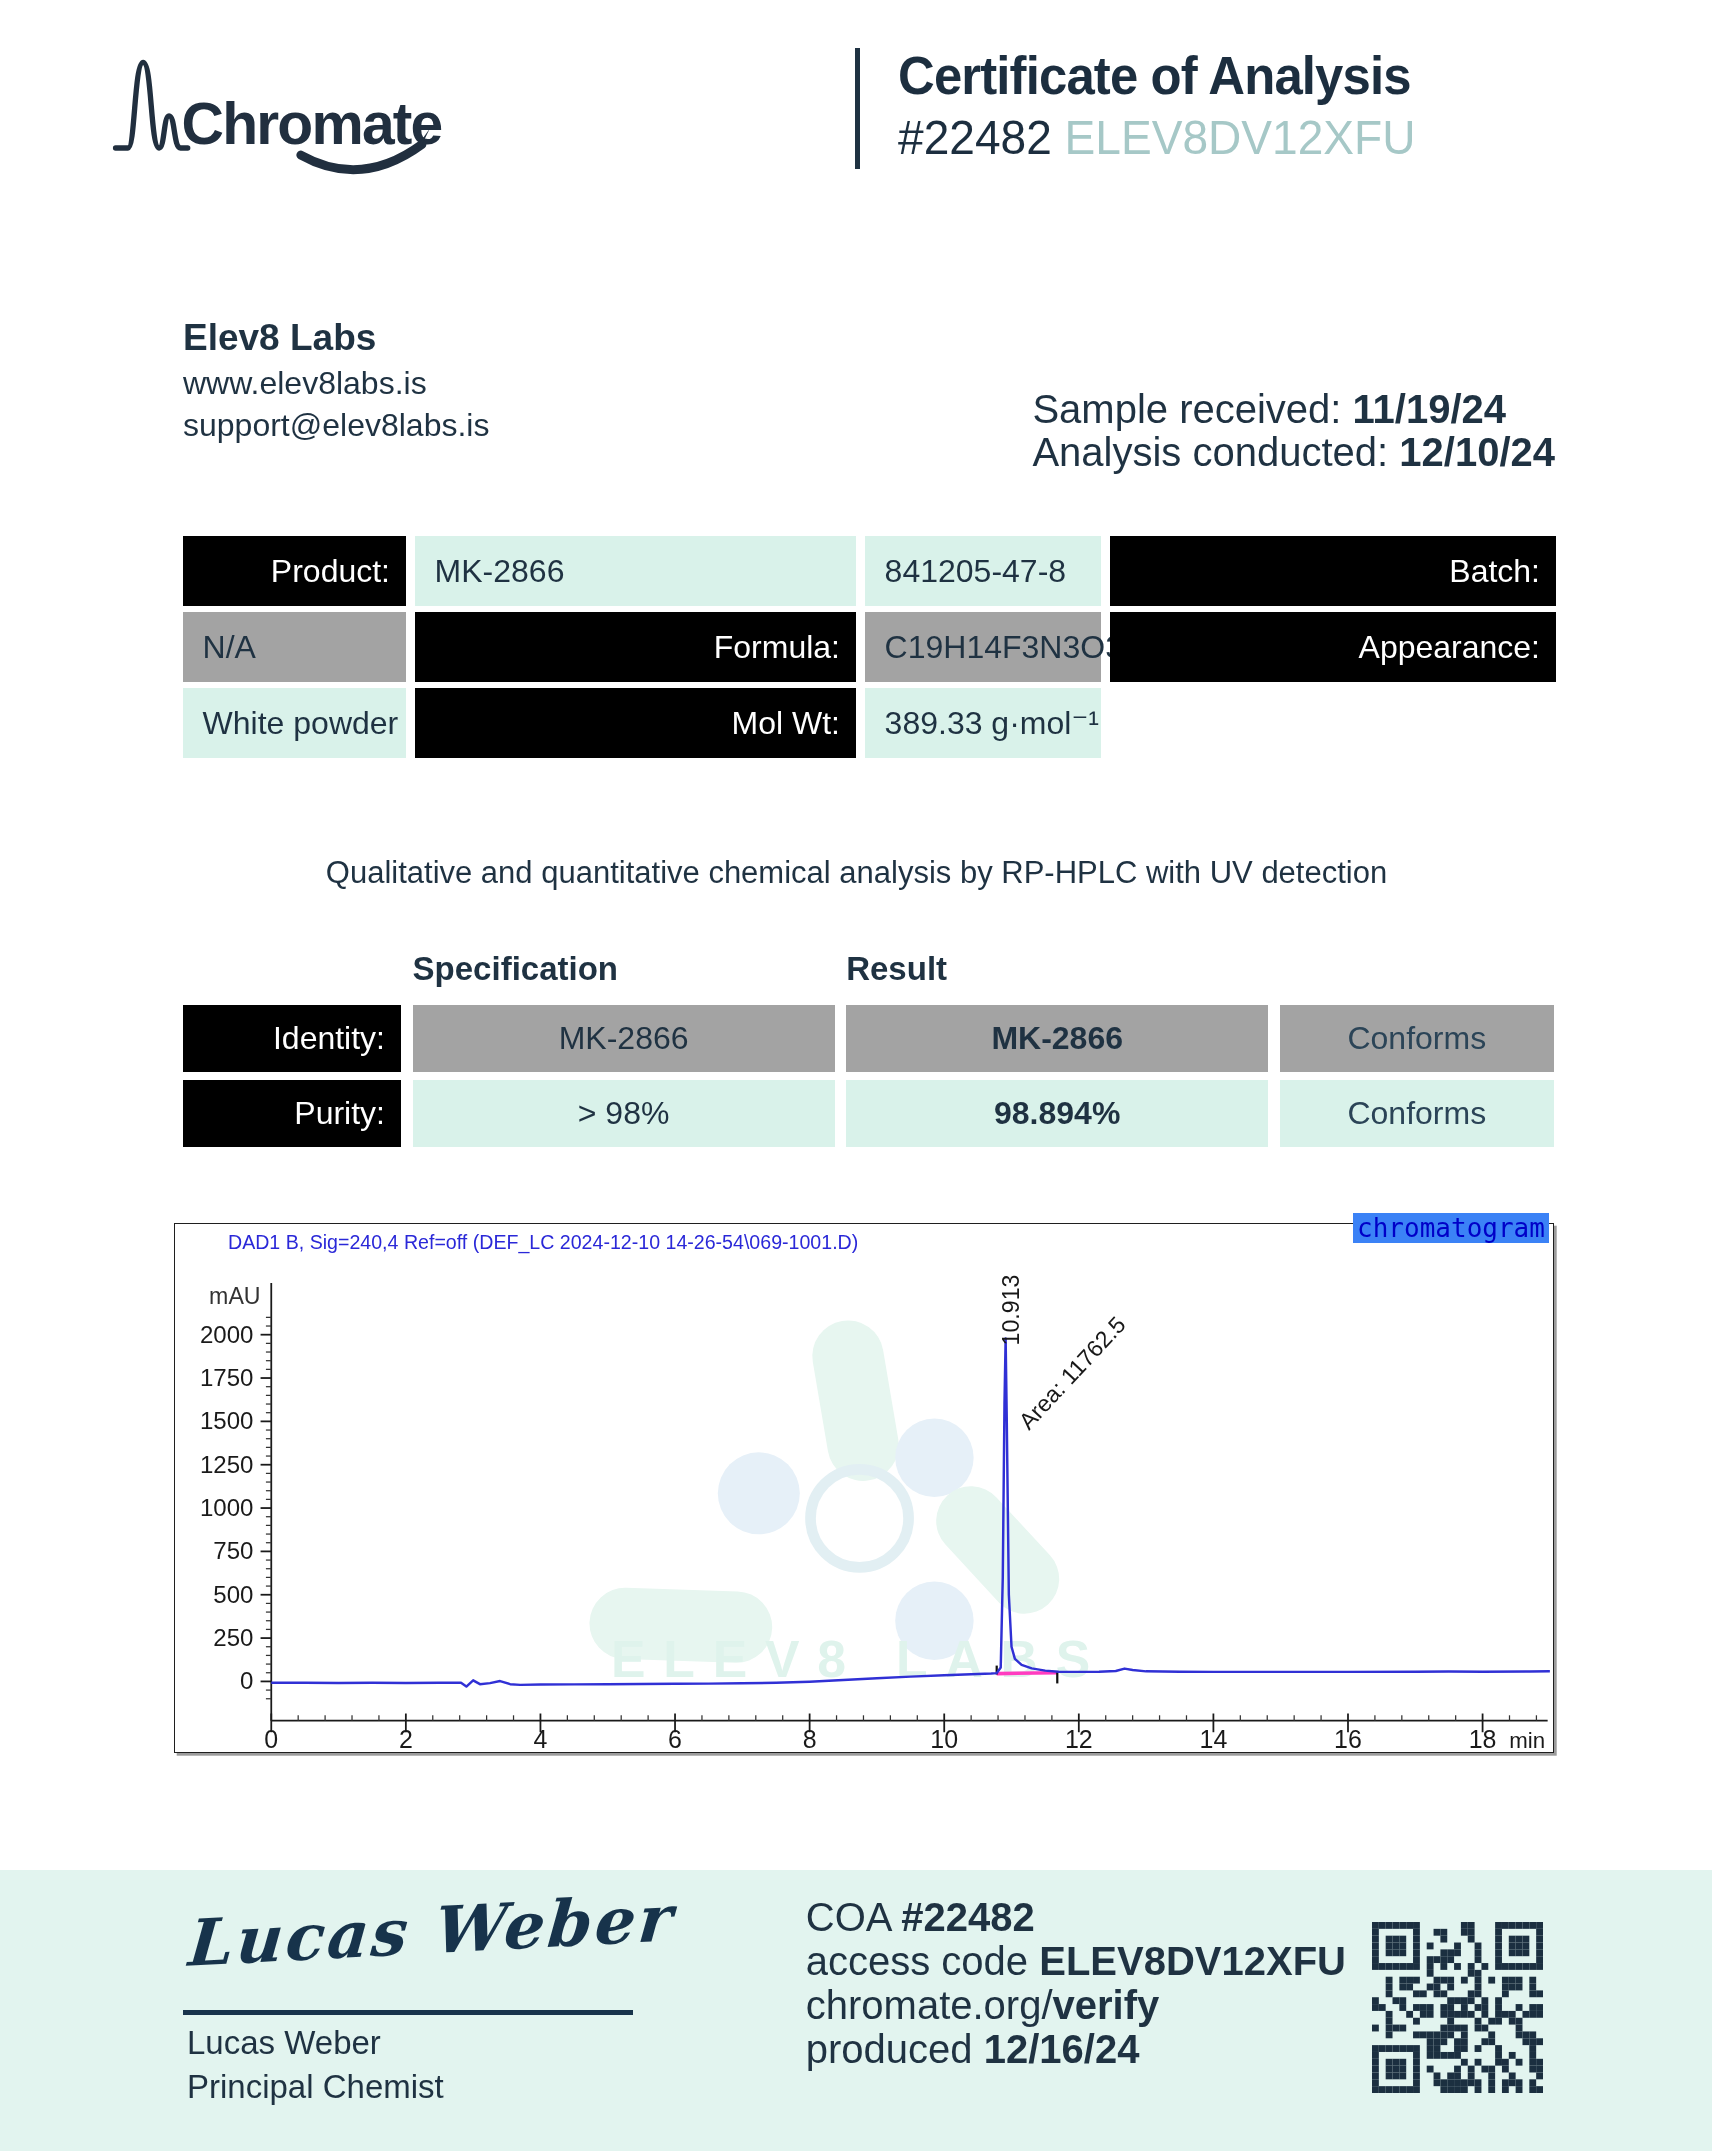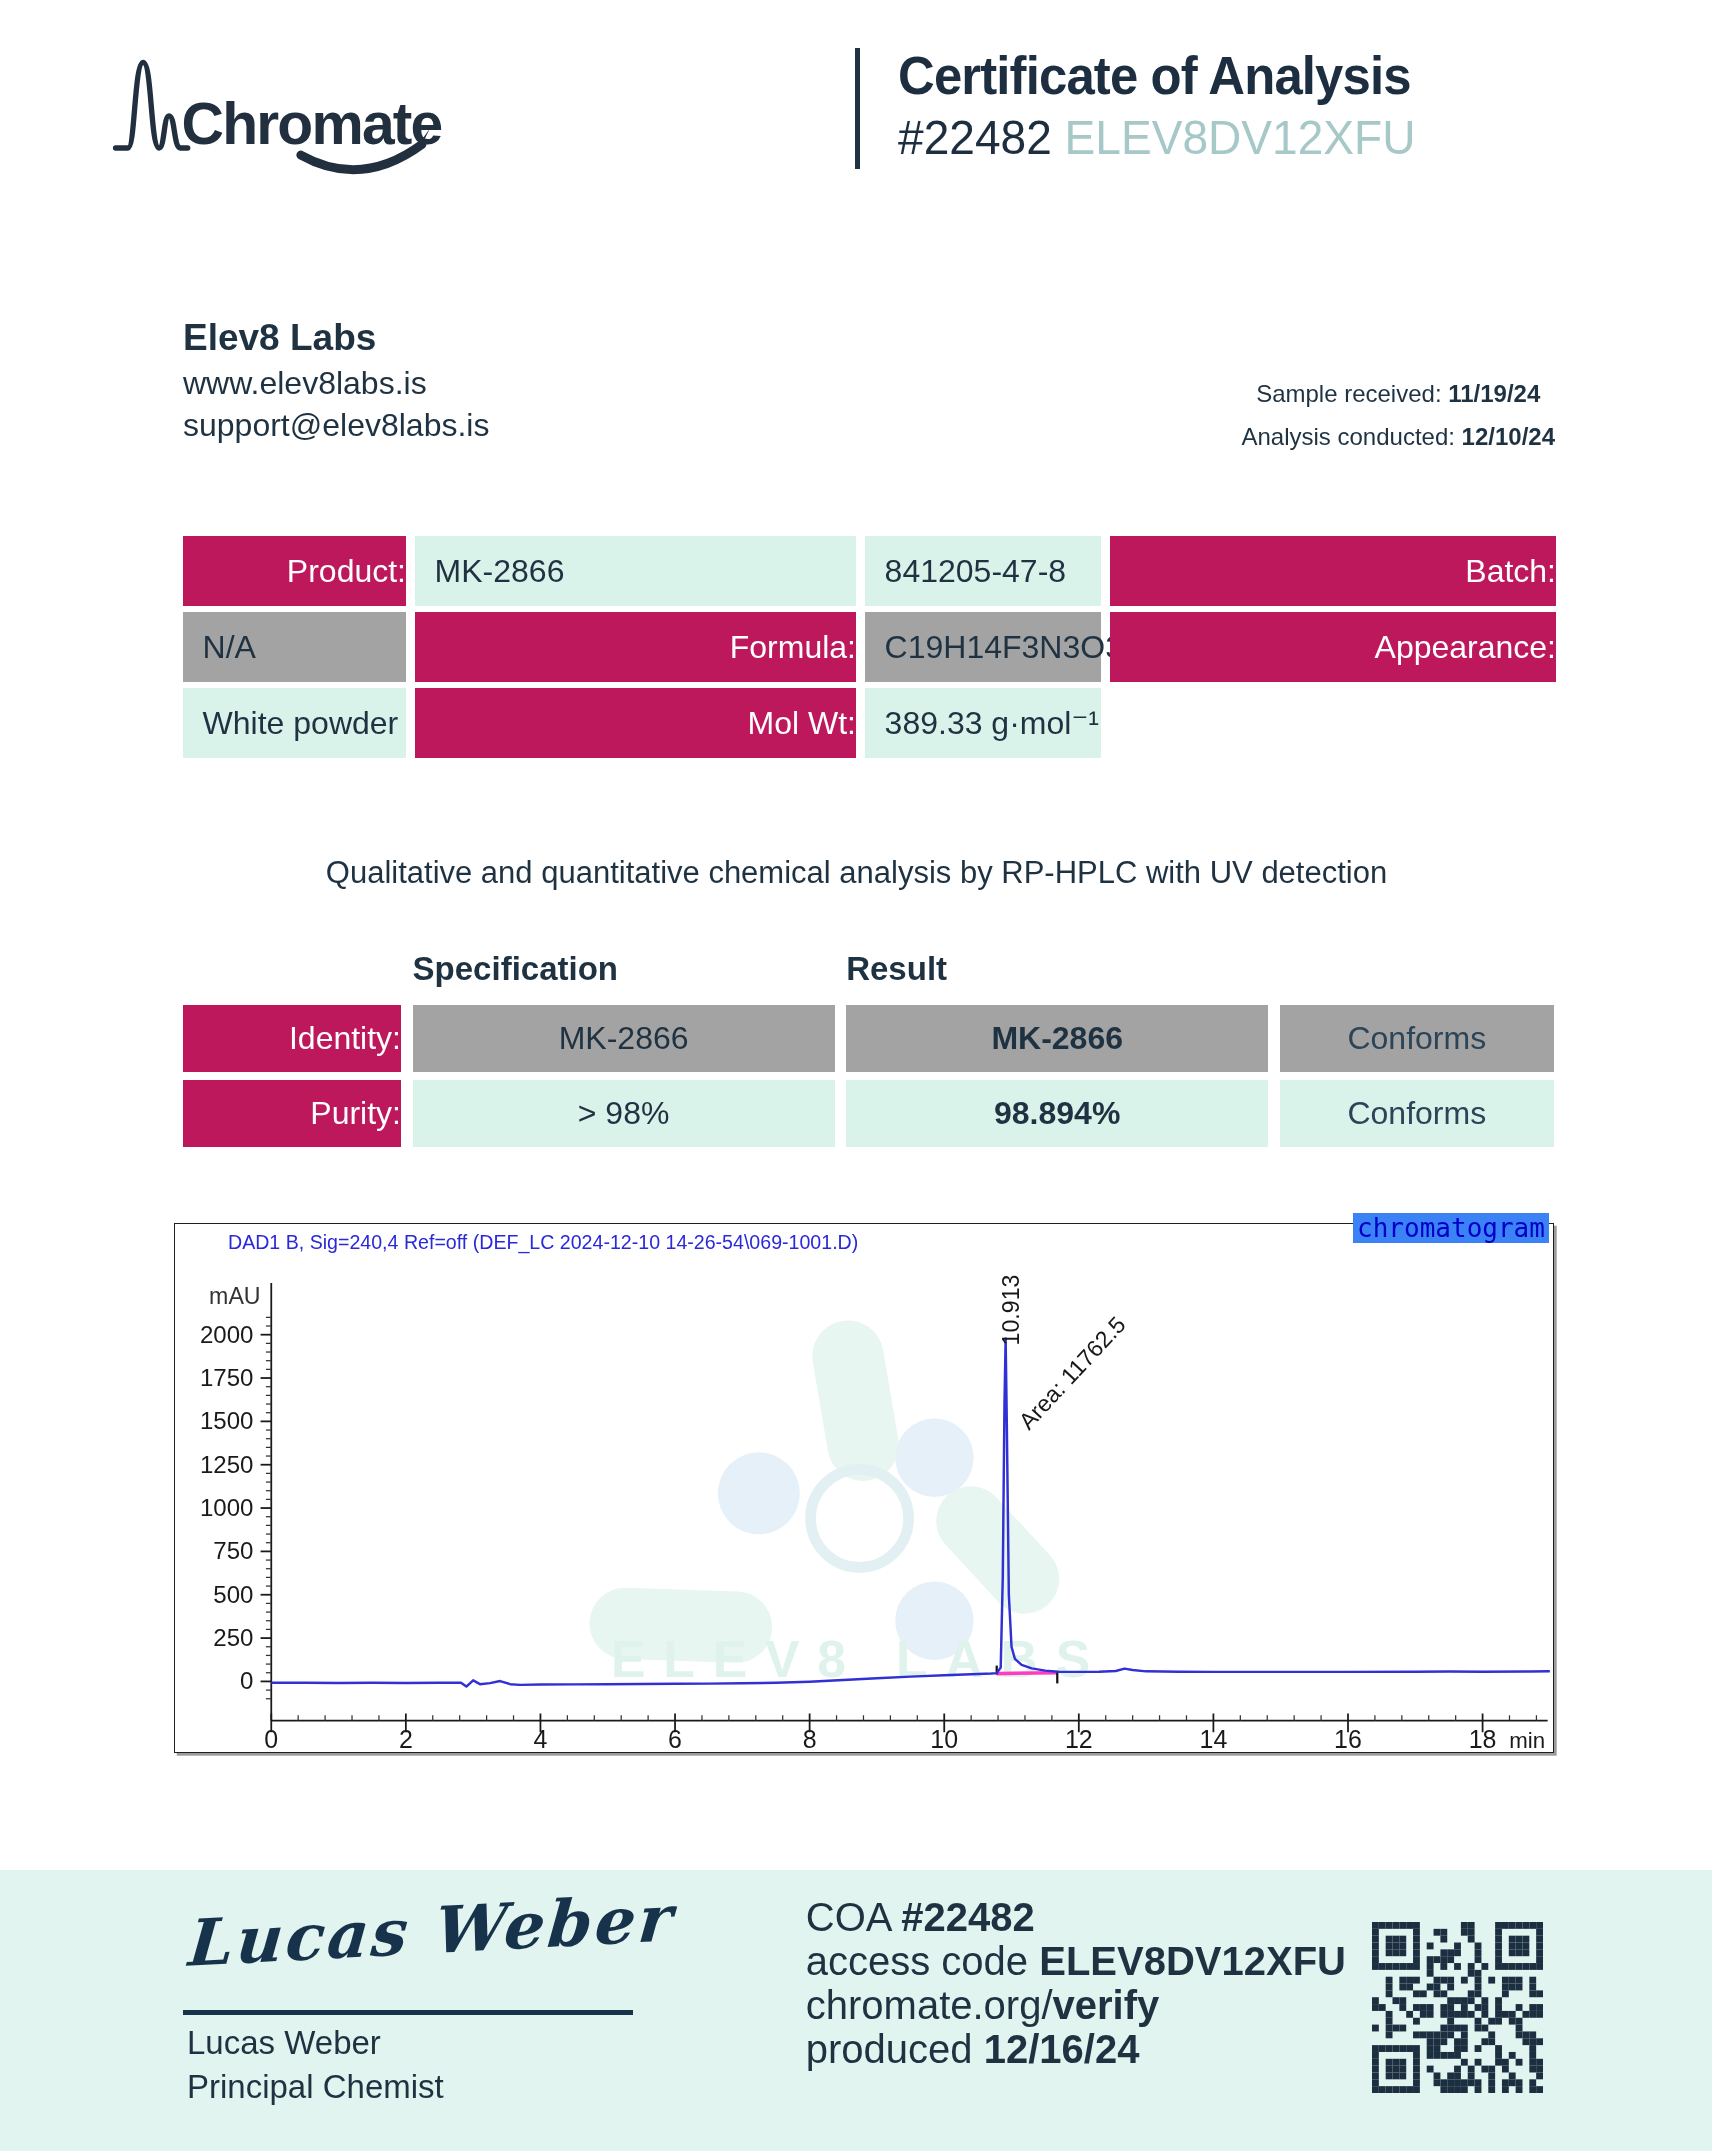--- a/index.html
+++ b/index.html
@@ -14,29 +14,29 @@
   #titleblock{left:898px;top:45px}
   #page-title{margin:0;font-size:53px;font-weight:700;color:#1c2e3f;letter-spacing:-0.9px;
       transform:scaleX(.96);transform-origin:left;white-space:nowrap}
   #subtitle{font-size:48px;margin-top:3.6px;transform:scaleX(.96);transform-origin:left;white-space:nowrap}
   #subtitle .num{color:#1c2e3f}
   #subtitle .code{color:#a6c8c7}
 
   
   #lab{left:183px;top:314px;font-size:32px;line-height:42px}
   #lab .name{font-size:37px;font-weight:700;line-height:48px}
-  #dates{right:158px;top:372px;text-align:center;font-size:24px;line-height:43px}
+  #dates{right:158px;top:388px;text-align:left;font-size:40px;line-height:43px}
   #dates b{font-weight:700}
 
   
   #ptable{left:183px;top:536px;width:1372px;display:grid;
       grid-template-columns:223px 441px 236px 446px;column-gap:9px;row-gap:6.2px;
       grid-auto-rows:70px;font-size:32px}
-  .lcell{background:#be185d;color:#fff;display:flex;align-items:center;justify-content:flex-end;
-      box-sizing:border-box}
+  .lcell{background:#000000;color:#fff;display:flex;align-items:center;justify-content:flex-end;
+      padding-right:16px;box-sizing:border-box}
   .vcell{display:flex;align-items:center;padding-left:19.6px;box-sizing:border-box;color:#1f3242}
   .shade-a{background:#d9f2ea}
   .shade-b{background:#a3a3a3}
 
   #method{left:0;top:855px;width:1713px;text-align:center;font-size:31px;font-weight:400}
 
   
   .rgrid{left:183px;top:0;width:1372px;display:grid;
       grid-template-columns:218px 422px 422px 274px;column-gap:11.6px}
   #rheaders{top:950px;font-size:33px;font-weight:700;text-align:left}

